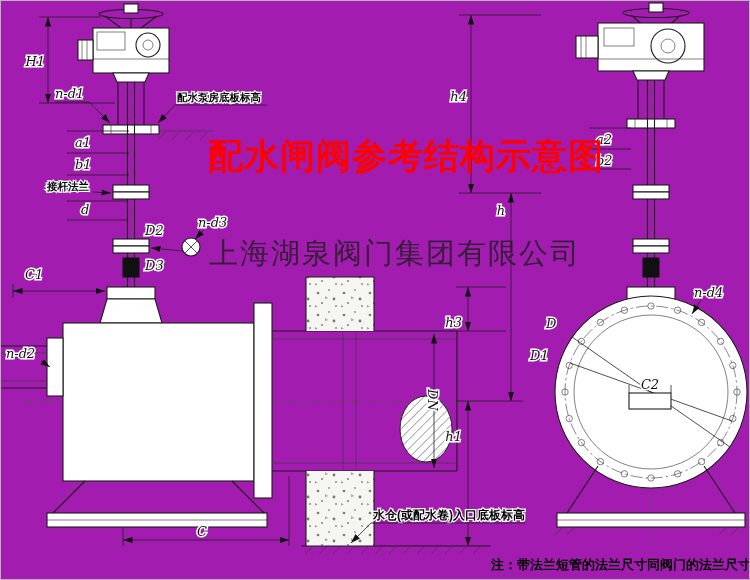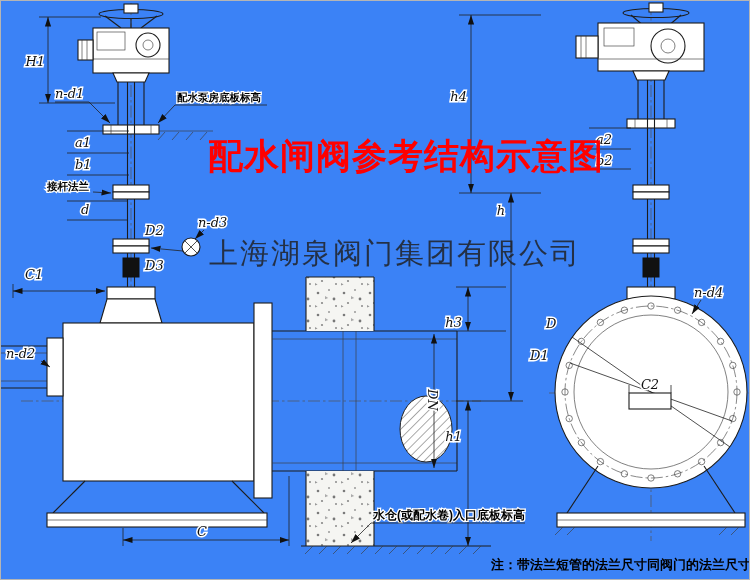--- a/index.html
+++ b/index.html
@@ -1,18 +1,18 @@
 <!DOCTYPE html>
 <html><head>
 <meta charset="utf-8">
 <style>
   html,body { margin:0; padding:0; background:#e8e8e8; }
   .stage {
     position:relative; width:750px; height:580px;
-    background:#3b82f6; border:1px solid #b5b5b5; box-sizing:border-box;
+    background:#a21caf; border:1px solid #b5b5b5; box-sizing:border-box;
     font-family:"Liberation Sans", sans-serif; overflow:hidden;
   }
   svg { position:absolute; left:0; top:0; }
 
   .ln   { stroke:#1c1c1c; stroke-width:1.1; fill:none; }
   .lnf  { stroke:#1c1c1c; stroke-width:1.1; fill:#fff; }
   .thin { stroke:#3d3d3d; stroke-width:.65; fill:none; }
   .dim  { stroke:#222; stroke-width:.8; fill:none; }
   .cl   { stroke:#555; stroke-width:.7; stroke-dasharray:12 3 2.5 3; fill:none; }
   .blk  { fill:#111; stroke:#111; }

